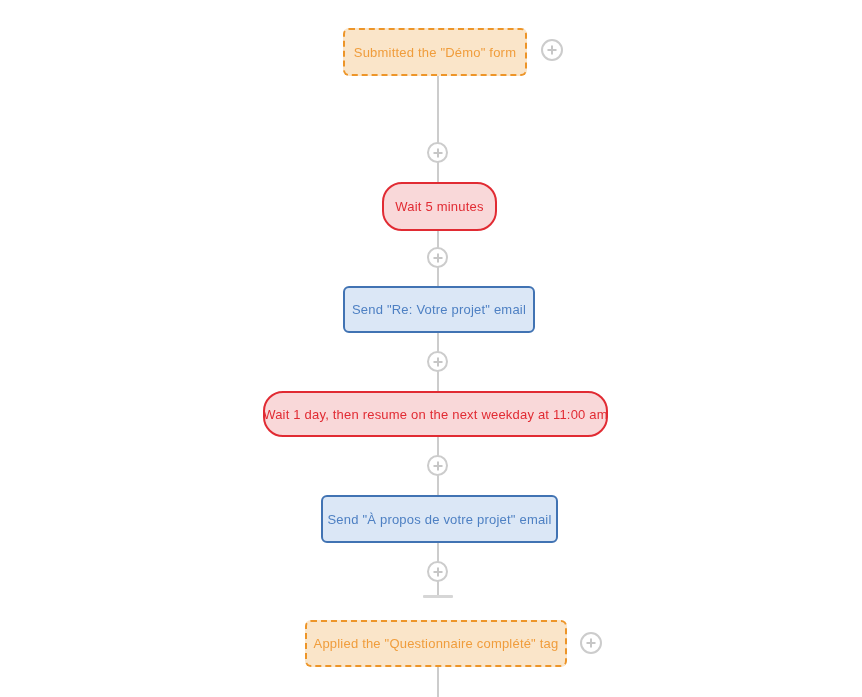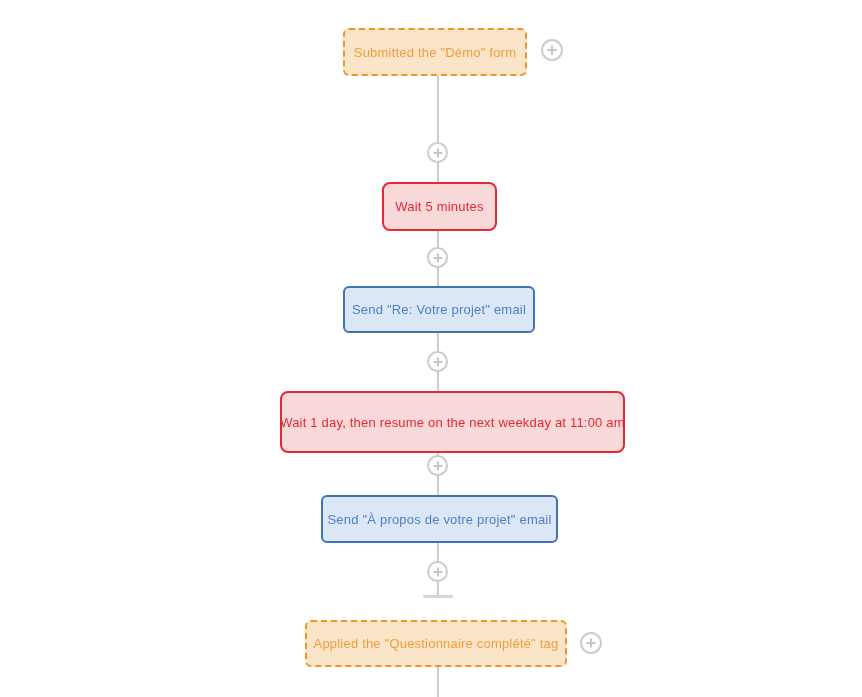--- a/index.html
+++ b/index.html
@@ -62,21 +62,21 @@
   .node.trigger{
     background:var(--trigger-bg,#fae5c9);
     border:2px dashed var(--trigger-border,#ed9528);
     color:var(--trigger-text,#f09d3c);
     border-radius:6px;
   }
   .node.wait{
     background:var(--wait-bg,#f9d8d9);
     border:2.5px solid var(--wait-border,#e12b33);
     color:var(--wait-text,#e12b33);
-    border-radius:8px;
+    border-radius:20px;
   }
   .node.email{
     background:var(--email-bg,#dbe7f6);
     border:2px solid var(--email-border,#4173b3);
     color:var(--email-text,#4e80c3);
     border-radius:6px;
   }
 </style>
 </head>
 <body>
@@ -104,21 +104,21 @@
   </div>
 
   <div class="plus" style="left:427px;top:247px"></div>
 
   <div class="node email" style="left:343px;top:286px;width:192px;height:47px">
     <span class="node-label">Send "Re: Votre projet" email</span>
   </div>
 
   <div class="plus" style="left:427px;top:351px"></div>
 
-  <div class="node wait" style="left:280px;top:391px;width:345px;height:62px">
+  <div class="node wait" style="left:263px;top:391px;width:345px;height:46px">
     <span class="node-label">Wait 1 day, then resume on the next weekday at 11:00 am</span>
   </div>
 
   <div class="plus" style="left:427px;top:455px"></div>
 
   <div class="node email" style="left:321px;top:495px;width:237px;height:48px">
     <span class="node-label">Send "À propos de votre projet" email</span>
   </div>
 
   <div class="plus" style="left:427px;top:561px"></div>

